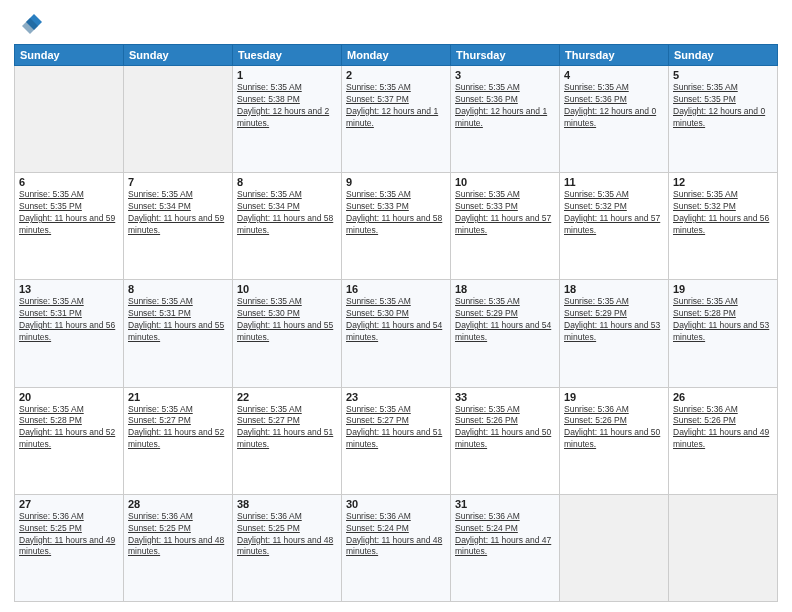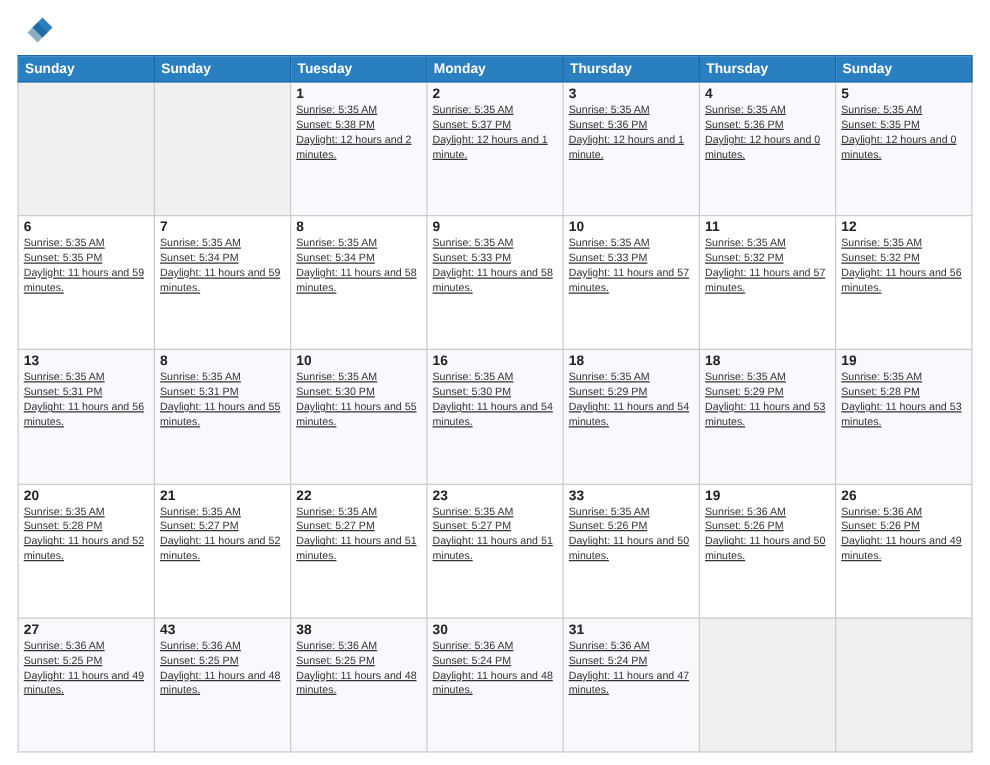--- a/index.html
+++ b/index.html
@@ -306,21 +306,21 @@
           </td>
         </tr>
         <tr>
           <td>
             <span class="day-number">27</span>
             <div class="day-detail" style="white-space: pre-line;">Sunrise: 5:36 AM
 Sunset: 5:25 PM
 Daylight: 11 hours and 49 minutes.</div>
           </td>
           <td>
-            <span class="day-number">43</span>
+            <span class="day-number">28</span>
             <div class="day-detail" style="white-space: pre-line;">Sunrise: 5:36 AM
 Sunset: 5:25 PM
 Daylight: 11 hours and 48 minutes.</div>
           </td>
           <td>
             <span class="day-number">38</span>
             <div class="day-detail" style="white-space: pre-line;">Sunrise: 5:36 AM
 Sunset: 5:25 PM
 Daylight: 11 hours and 48 minutes.</div>
           </td>

